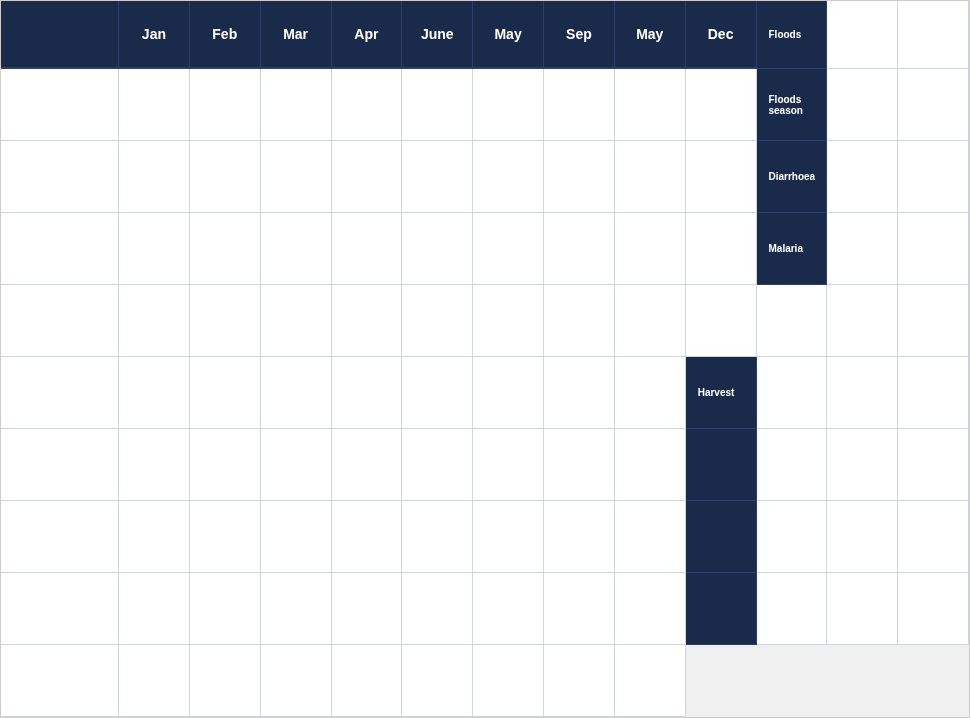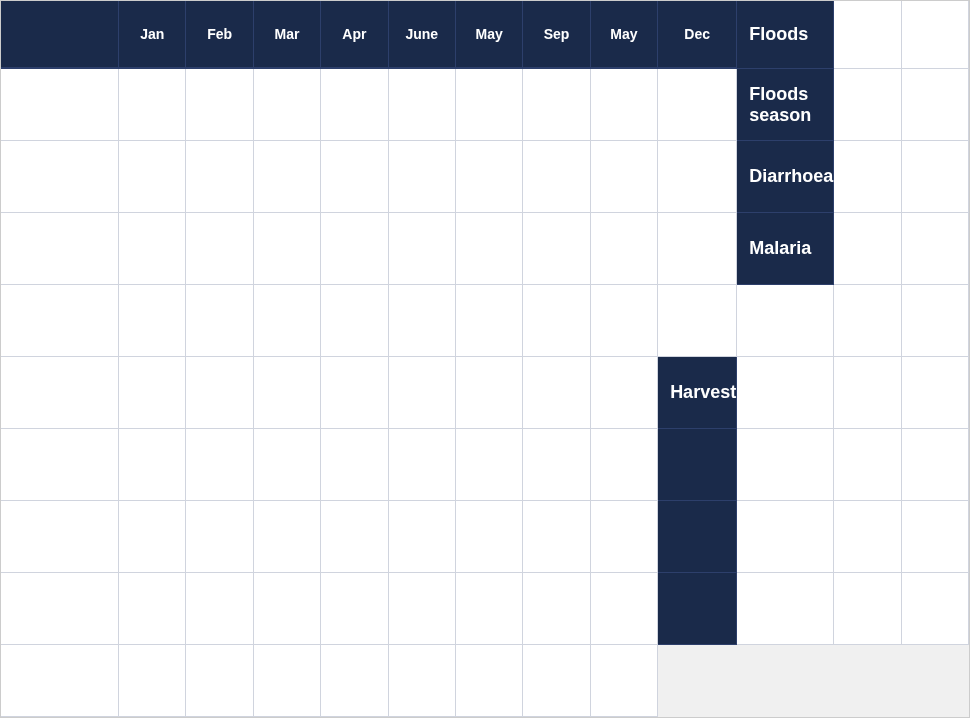--- a/index.html
+++ b/index.html
@@ -34,21 +34,21 @@
       align-items: center;
       justify-content: center;
       border-right: 1px solid #2d3f6b;
       border-bottom: 2px solid #2d3f6b;
     }
 
     .row-header {
       background-color: #1a2a4a;
       color: #ffffff;
       font-weight: bold;
-      font-size: 18px;
+      font-size: 10px;
       display: flex;
       align-items: center;
       justify-content: flex-start;
       padding-left: 12px;
       border-right: 1px solid #2d3f6b;
       border-bottom: 1px solid #2d3f6b;
     }
 
     .row-header.empty {
       

